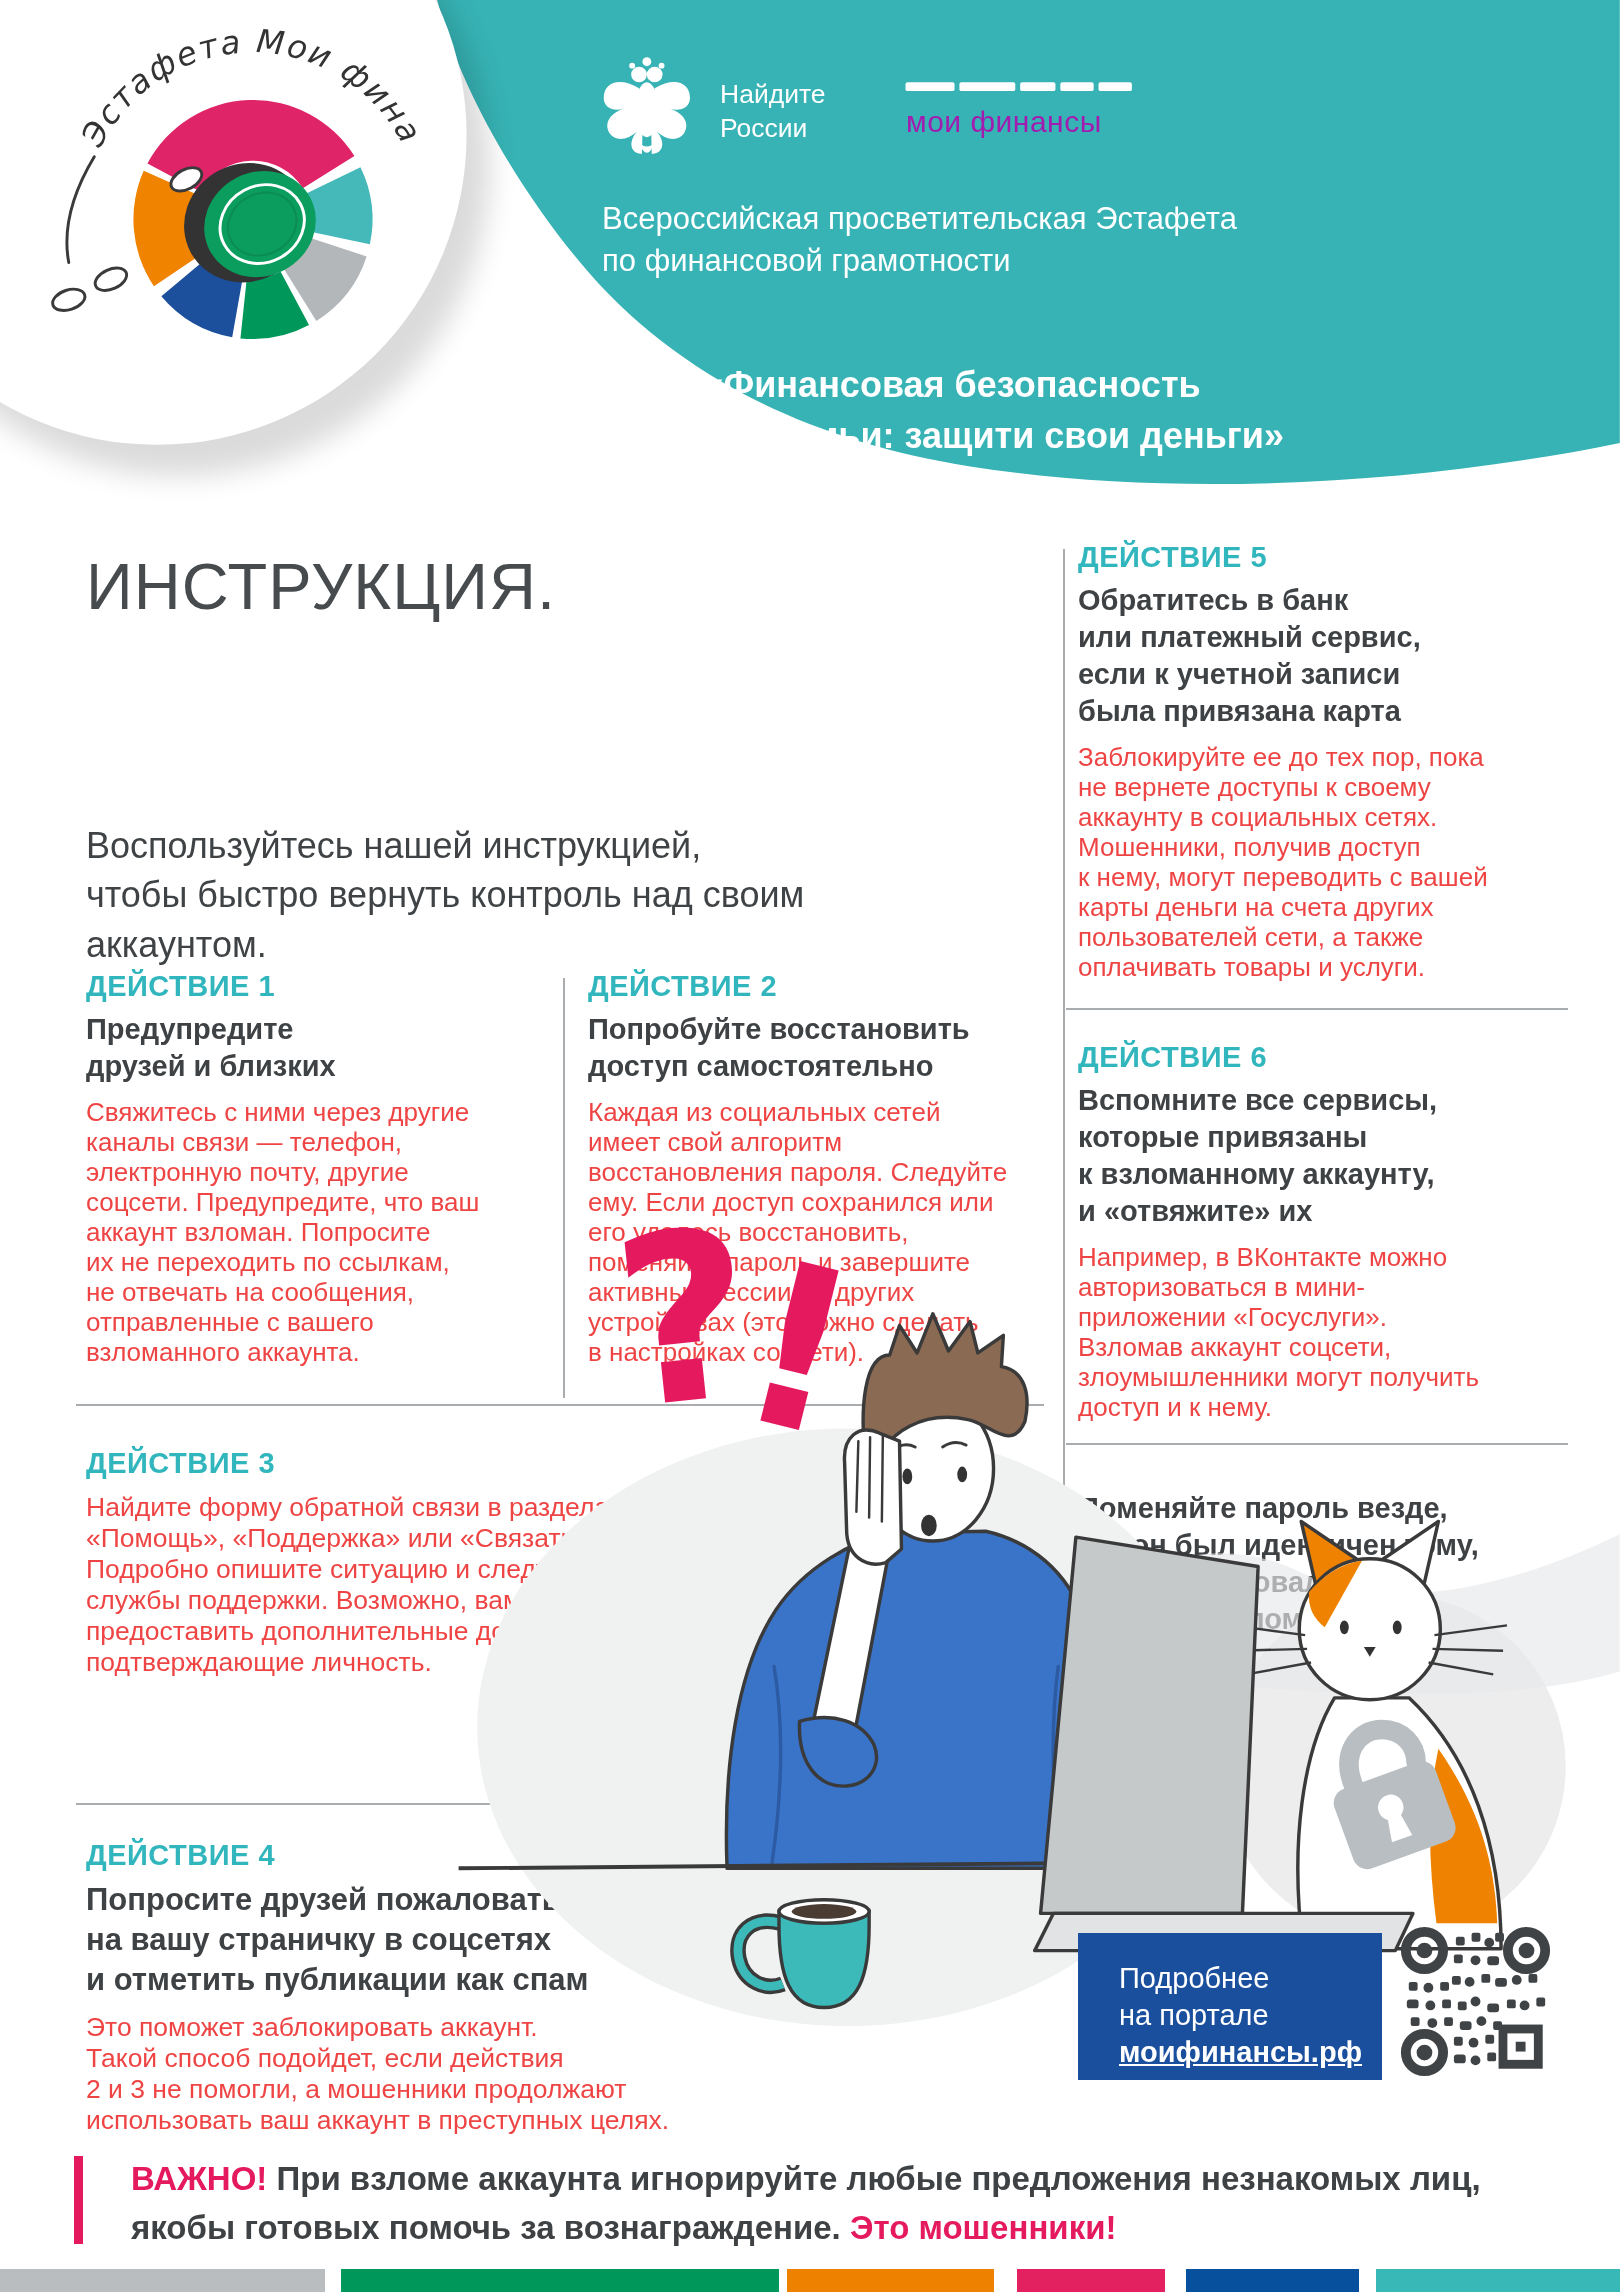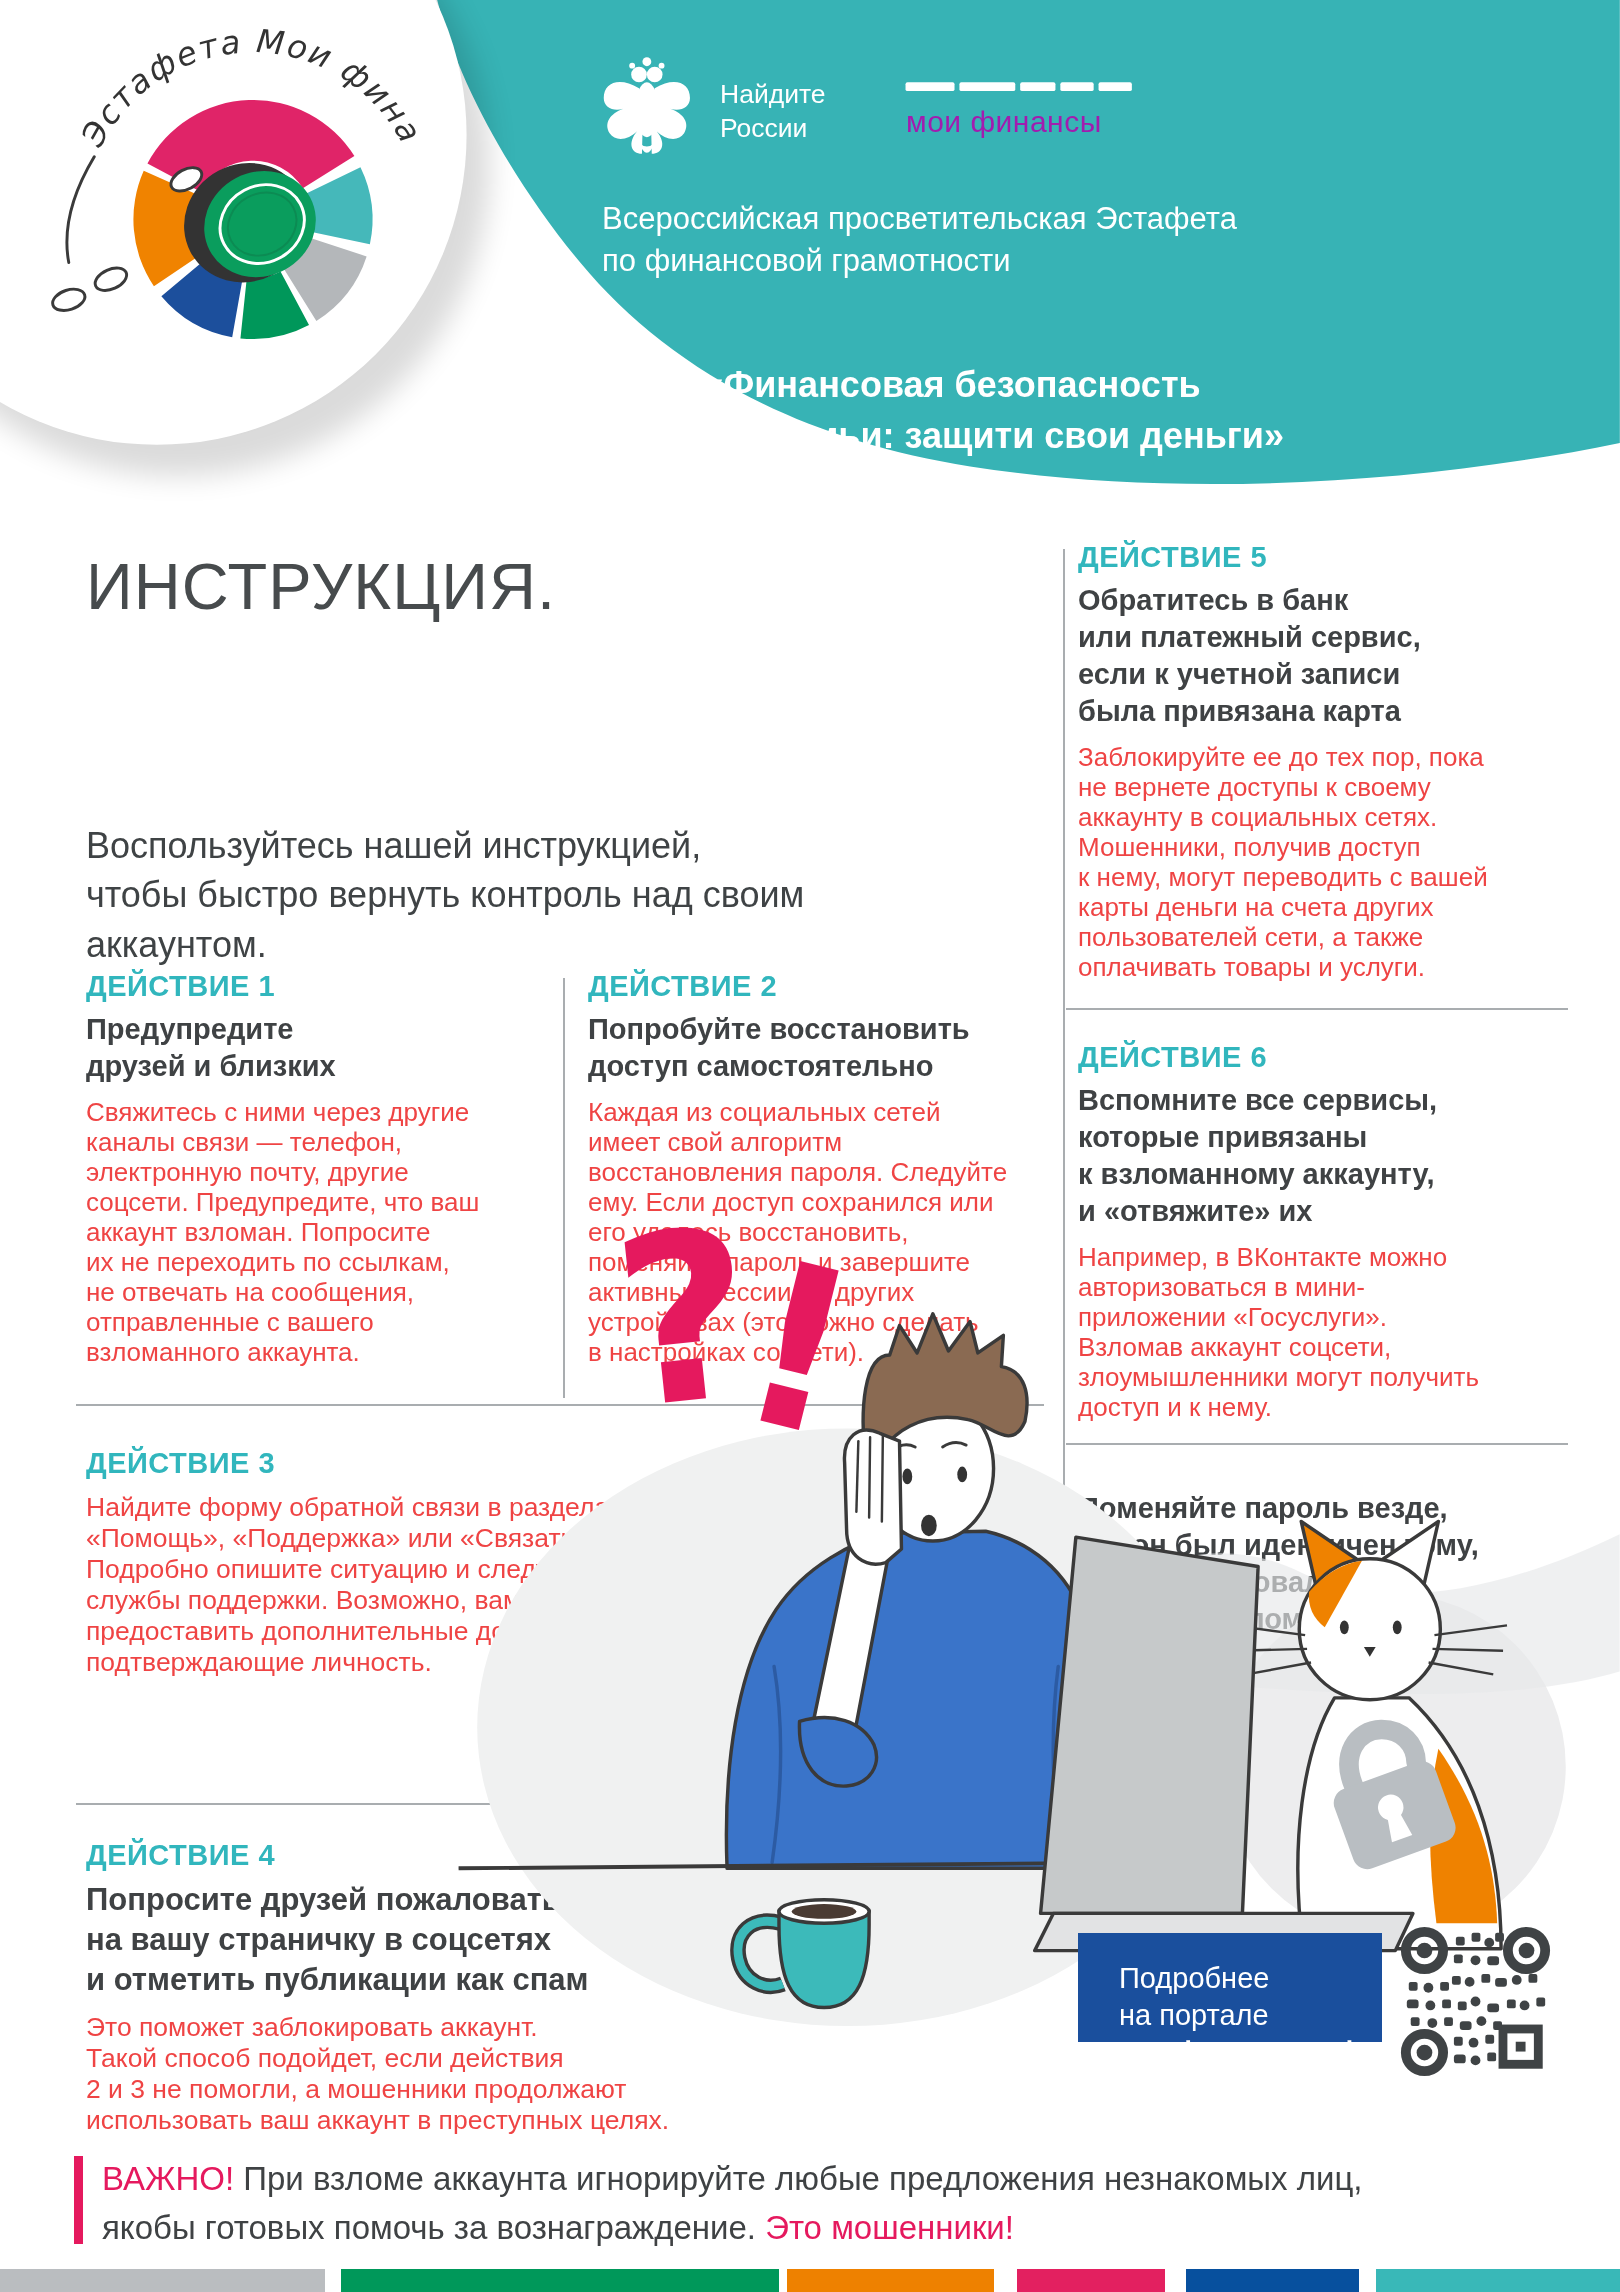--- a/index.html
+++ b/index.html
@@ -19,21 +19,21 @@
   .subtitle{font-size:36px;line-height:1.37;color:#3f4345;}
   
   .alabel{font-size:29px;font-weight:700;color:#31b6bd;letter-spacing:0.5px;}
   .ahead{font-size:29px;font-weight:700;line-height:37px;color:#3f4244;margin:7.8px 0 0 0;}
   .abody{font-size:26px;line-height:30px;color:#ef4444;margin:11.8px 0 0 0;}
   .wide .ahead{font-size:31px;line-height:40px;}
   .wide .abody{font-size:26.5px;line-height:31px;}
   .hdiv{position:absolute;height:2px;background:#a9adb0;}
   .vdiv{position:absolute;width:2px;background:#a9adb0;}
   
-  .imp{font-size:33px;font-weight:400;line-height:49px;color:#3f4244;}
+  .imp{font-size:33px;font-weight:700;line-height:49px;color:#3f4244;margin-left:29px;}
   .imp .pink{color:#e5195e;}
   .impbar{position:absolute;width:8.8px;background:#e5195e;}
   
   .qrbox{position:absolute;background:#1a4f9d;color:#fff;}
   .qrbox .txt{position:absolute;left:41px;top:27.4px;font-size:29px;line-height:37px;}
   .qrbox .bold{font-weight:700;text-decoration:underline;}
   
   .stripe{position:absolute;top:2269px;height:23.5px;}
 </style>
 </head>
@@ -300,21 +300,21 @@
     </g>
 
     <g transform="rotate(-20 1418 1840)" fill="#b9bec2">
       <path d="M1390 1812 C1388 1776 1412 1758 1436 1766 C1456 1773 1464 1792 1458 1810" fill="none" stroke="#b9bec2" stroke-width="20" stroke-linecap="round"></path>
       <rect x="1364" y="1810" width="110" height="86" rx="15"></rect>
       <circle cx="1418" cy="1844" r="13" fill="#ffffff"></circle>
       <path d="M1412 1848 L1424 1848 L1429 1878 L1407 1878 Z" fill="#ffffff"></path>
     </g>
   </svg>
 
-  <div class="qrbox" style="left:1078px;top:1933px;width:304px;height:109px">
+  <div class="qrbox" style="left:1078px;top:1933px;width:304px;height:147px">
     <div class="txt">
       <span class="pre">Подробнее
 на портале</span><br>
       <span class="bold">моифинансы.рф</span>
     </div>
   </div>
 
   <svg class="abs" style="left:1397px;top:1923px" width="157" height="157" viewBox="0 0 160 160" fill="#3f4345">
     <g>
       <circle cx="28" cy="28" r="19" fill="none" stroke="#3f4345" stroke-width="10"></circle>

